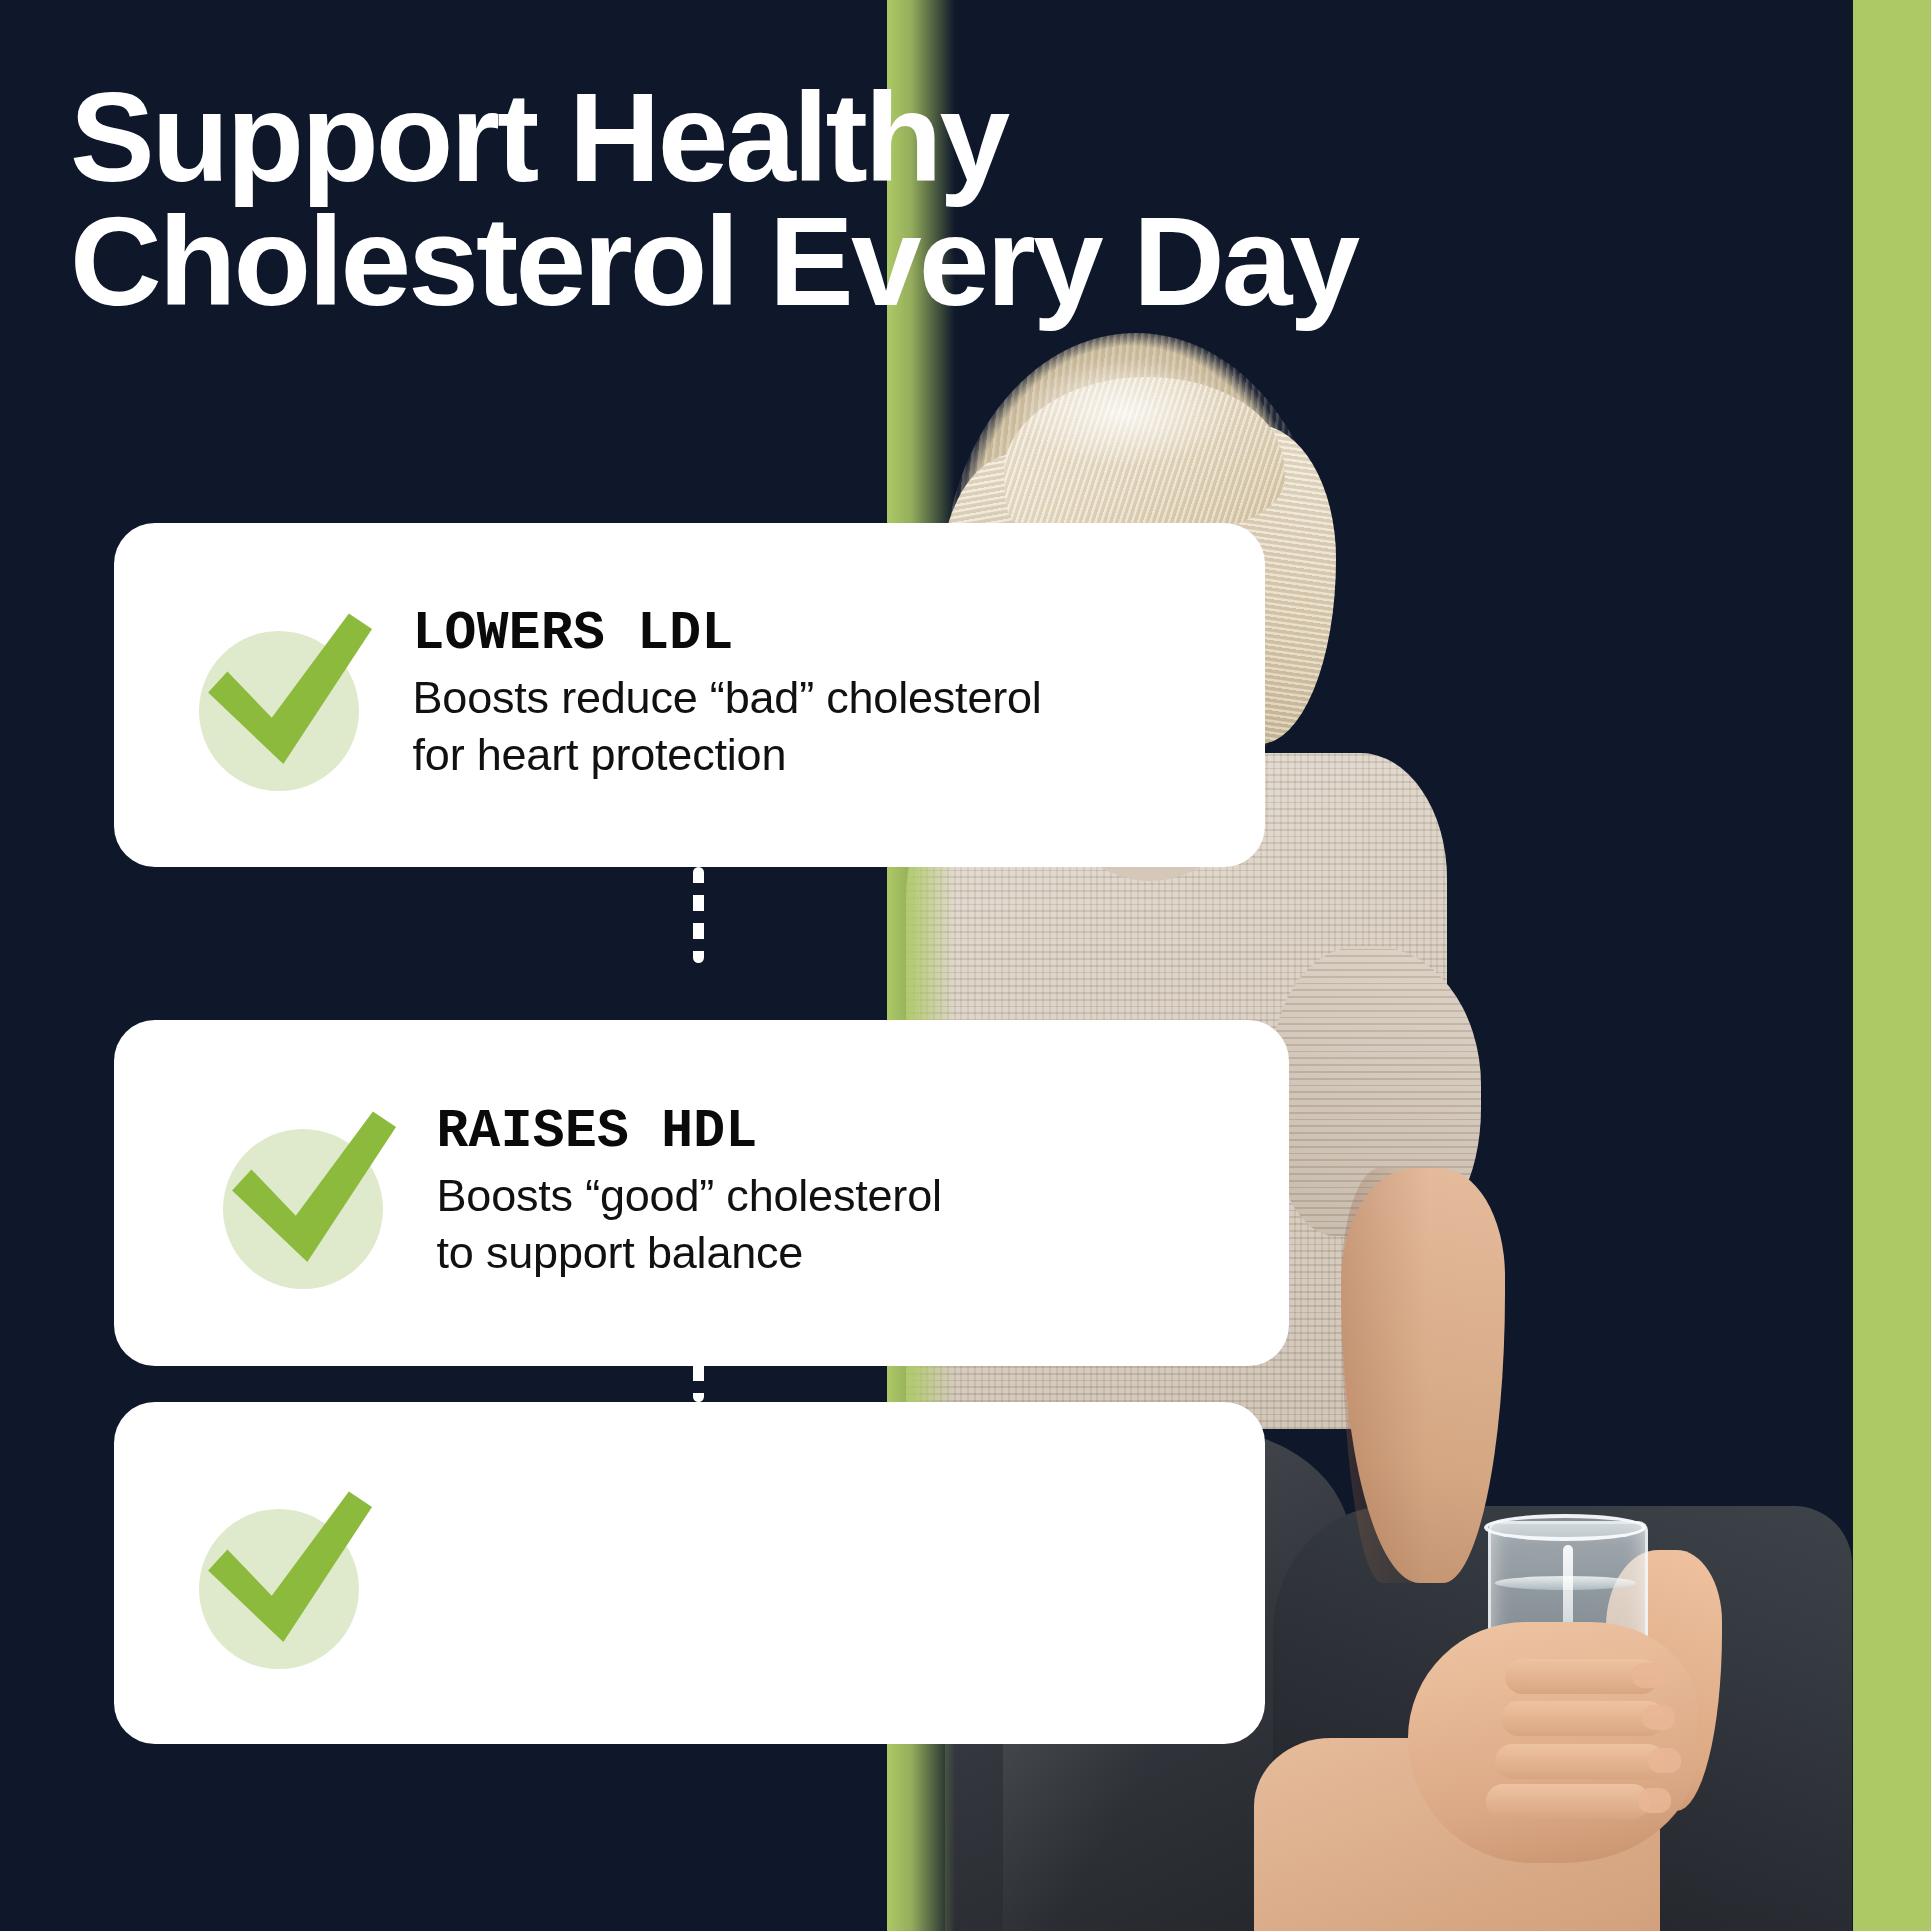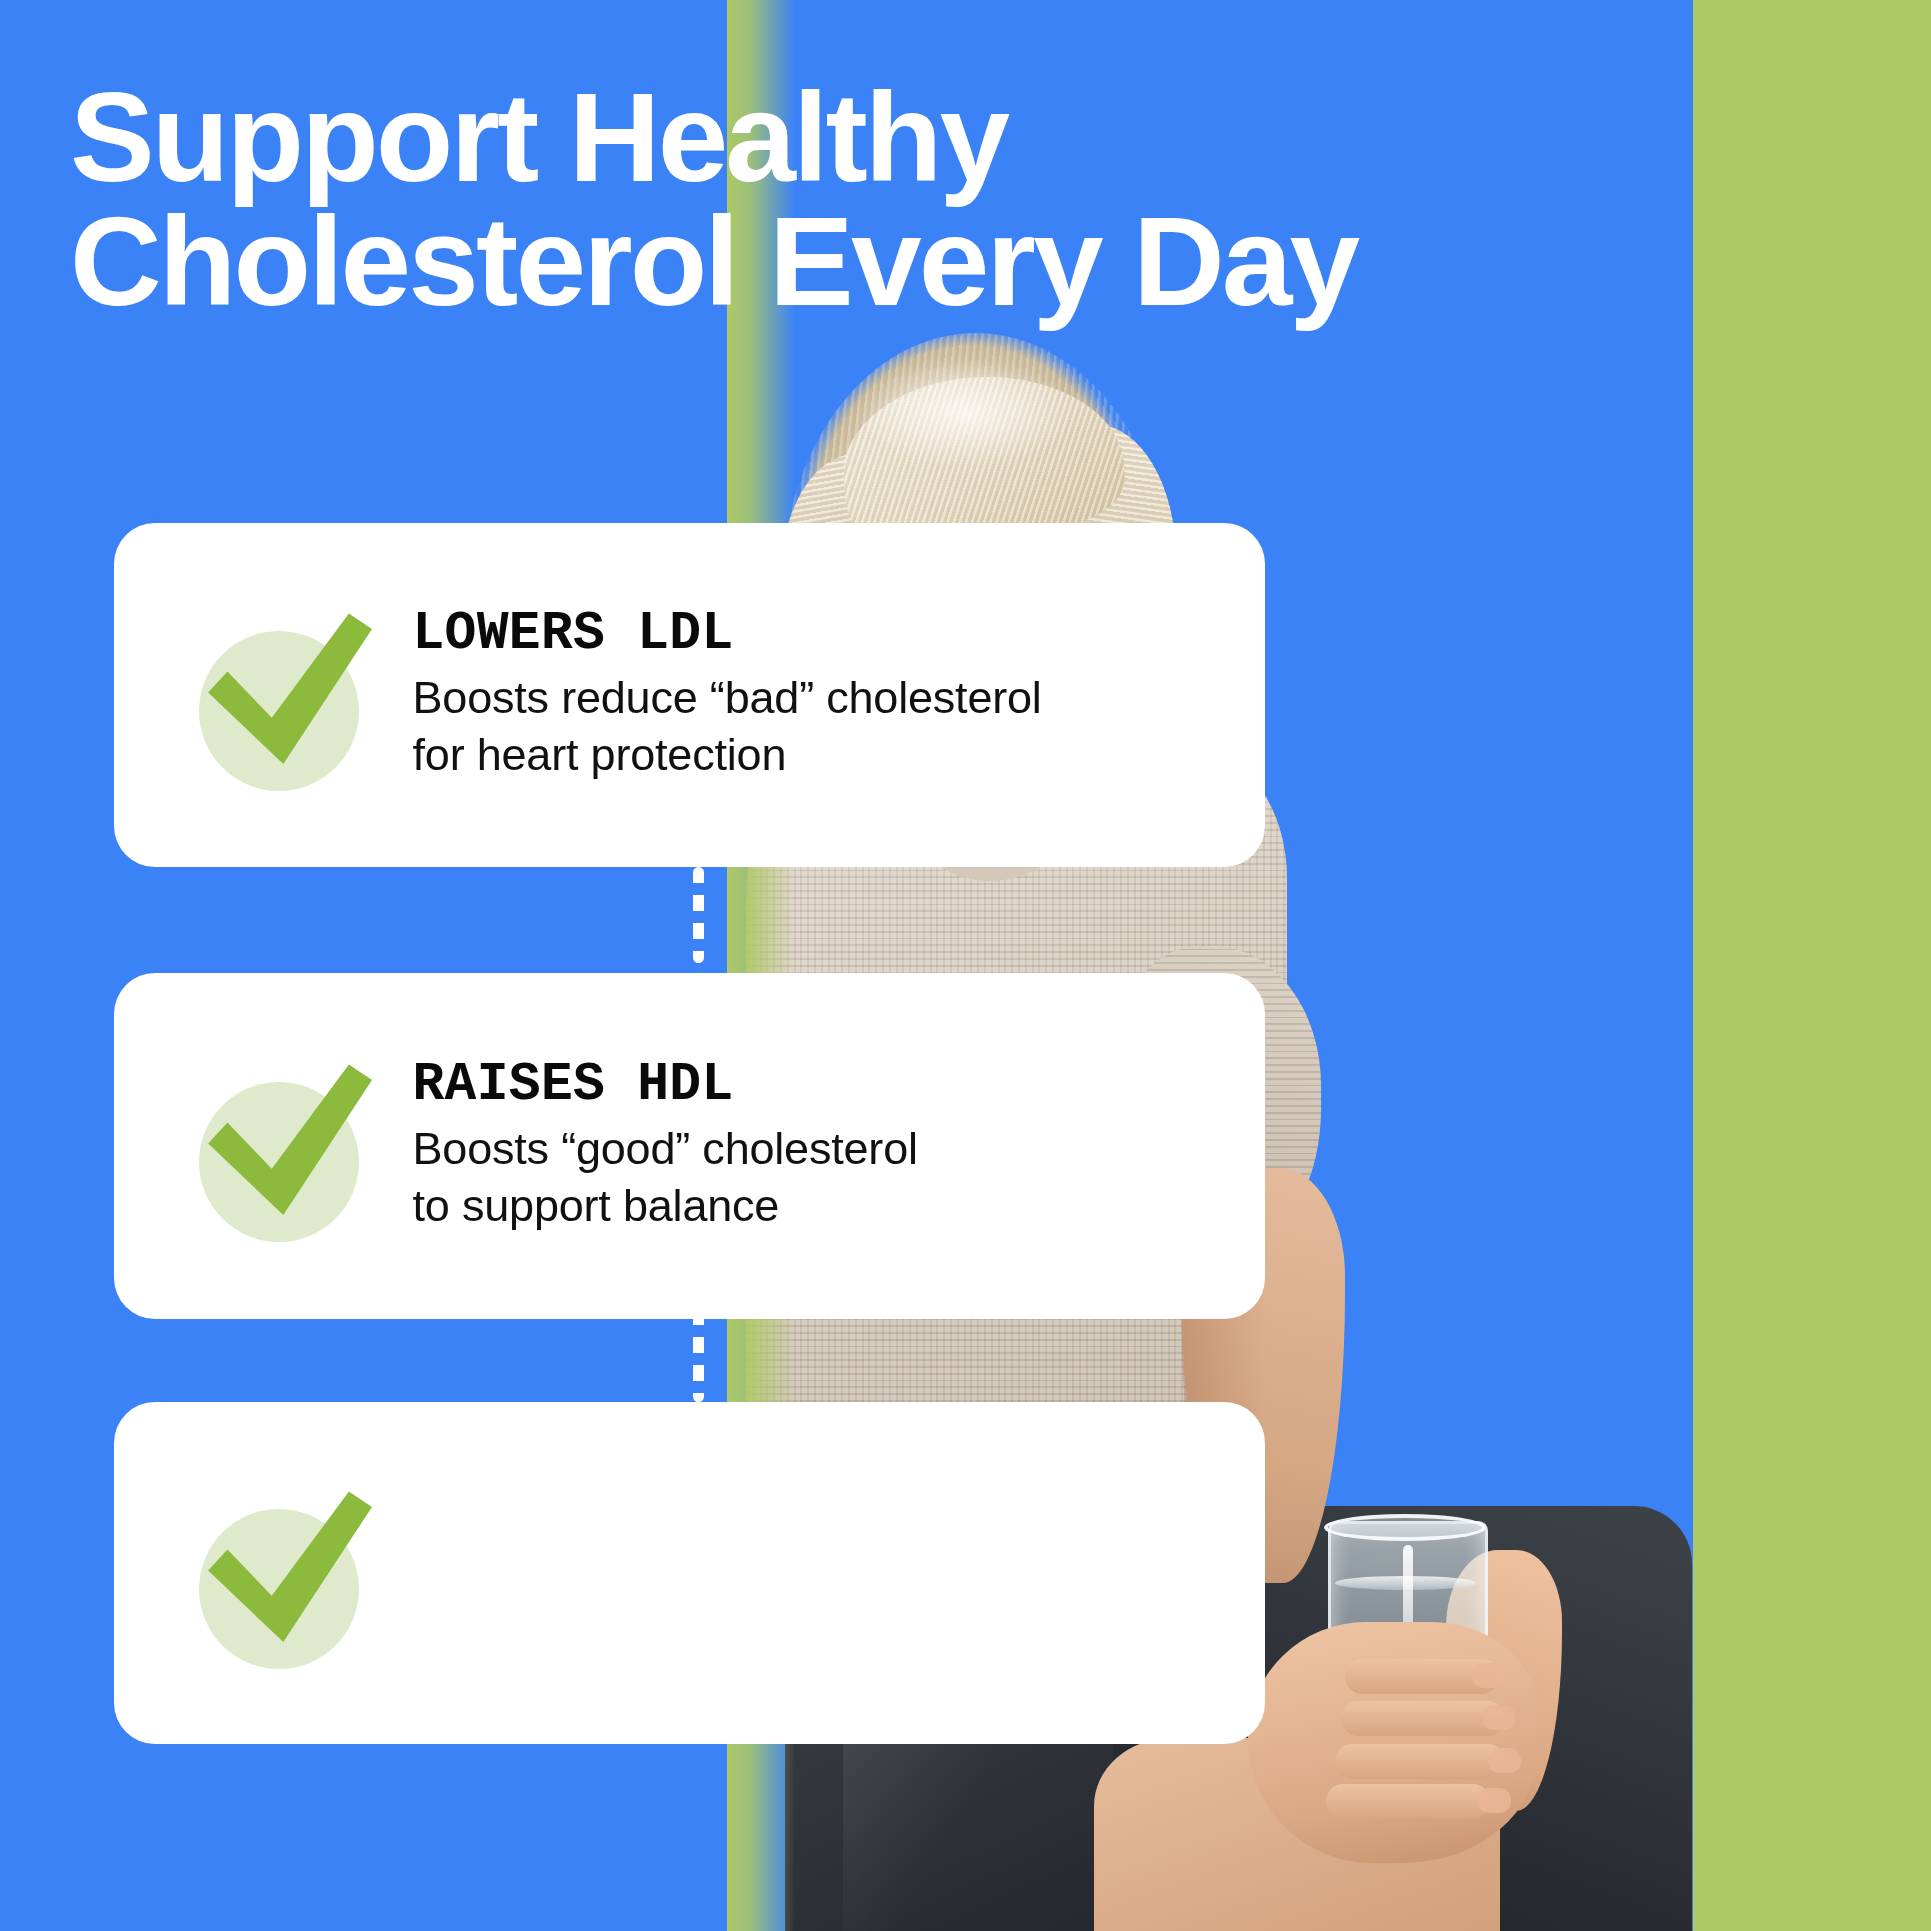--- a/index.html
+++ b/index.html
@@ -2,21 +2,21 @@
 <html><head>
 <meta charset="utf-8">
 <style>
   html,body{margin:0;padding:0;}
   body{
     width:1931px;height:1931px;overflow:hidden;
     font-family:"Liberation Sans","DejaVu Sans",sans-serif;
     background:#ADC965;
     position:relative;
   }
-  #stage{position:absolute;inset:0;width:1693px;height:1931px;overflow:hidden;background:#3b82f6;}
+  #stage{position:absolute;inset:0;width:1853px;height:1931px;overflow:hidden;background:#0f172a;}
 
   
   .photo-layer{position:absolute;right:0;top:0;width:966px;height:1931px;overflow:hidden;}
   .photo{position:absolute;left:0;top:0;width:966px;height:1931px;}
 
   
   .hair{
     position:absolute;left:56px;top:333px;width:386px;height:463px;
     background:
       radial-gradient(ellipse 179px 227px at 188px 222px,#F3EBDC 0%,#EDE2CD 46%,#DCCDB2 74%,#C9B999 92%,rgba(201,185,153,0) 100%);
@@ -247,21 +247,21 @@
   }
 
   
   .cards{position:absolute;left:0;top:0;width:1931px;height:1931px;}
   .card{
     position:absolute;left:114px;width:1151px;
     background:#FFFFFF;border-radius:41px;
     display:flex;align-items:center;
   }
   .card.c1{top:523px;height:344px;}
-  .card.c2{top:973px;height:346px;}
+  .card.c2{top:1020px;height:346px;padding-left:24px;}
   .card.c3{top:1402px;height:342px;}
 
   .check{
     position:relative;width:241px;height:241px;flex:0 0 241px;margin-left:44px;
   }
   .check-circle{
     position:absolute;left:41px;top:56px;width:160px;height:160px;
     background:#DEEACB;border-radius:50%;
   }
   .check-mark{position:absolute;left:0;top:0;width:241px;height:241px;}

